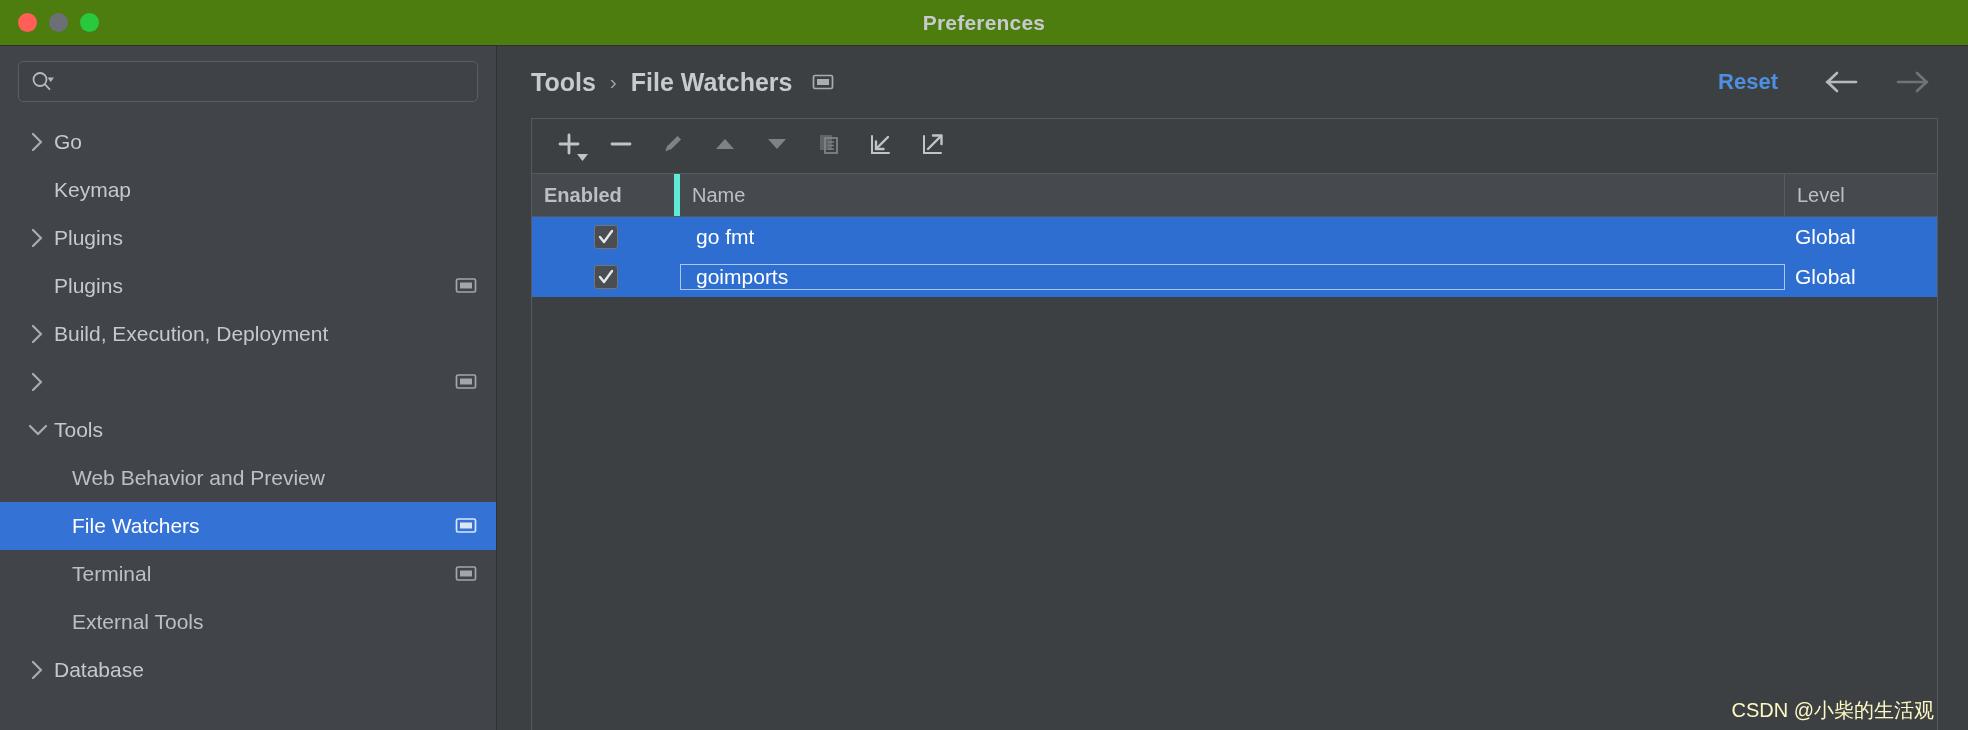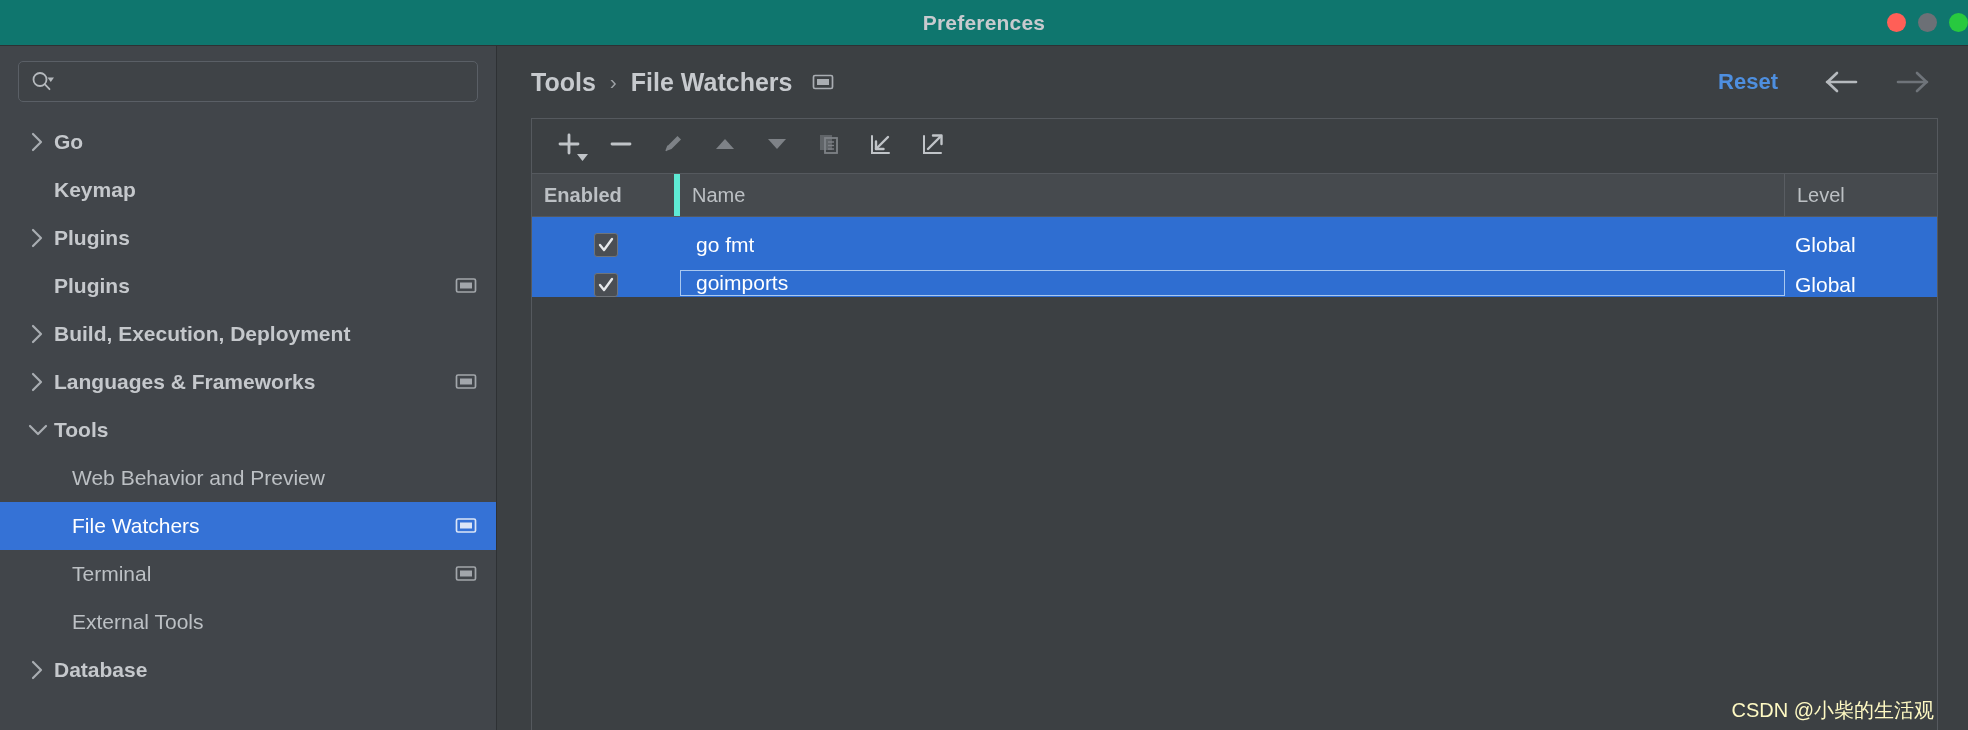--- a/index.html
+++ b/index.html
@@ -23,25 +23,24 @@
     display: flex;
     flex-direction: column;
     overflow: hidden;
   }
 
   
   .titlebar {
     position: relative;
     height: 45px;
     flex: 0 0 45px;
-    background: #0f766e;
+    background: #4d7c0f;
     border-bottom: 1px solid #2e3134;
     display: flex;
     align-items: center;
-    justify-content: flex-end;
   }
   .traffic {
     display: flex;
     align-items: center;
     gap: 12px;
     padding-left: 18px;
   }
   .dot {
     width: 19px;
     height: 19px;
@@ -116,21 +115,21 @@
     flex: 0 0 28px;
     display: flex;
     align-items: center;
     justify-content: flex-start;
   }
   .tree-label {
     font-size: 21px;
     color: #c5c8cc;
     white-space: nowrap;
   }
-  .tree-row.lvl0 .tree-label { font-weight: bold; }
+  .tree-row.lvl0 .tree-label { font-weight: normal; }
   .tree-row.lvl1 { padding-left: 72px; }
   .tree-row.lvl1 .tree-label { font-weight: normal; color: #bcc0c4; }
   .tree-row.selected .tree-label { color: #ffffff; }
   .badge-slot {
     margin-left: auto;
     display: flex;
     align-items: center;
   }
 
   
@@ -231,21 +230,21 @@
   .th.level-col   { width: 152px; flex: 0 0 152px; }
 
   .tbody {
     flex: 1 1 auto;
     min-height: 0;
     overflow: hidden;
   }
   .trow {
     height: 40px;
     display: flex;
-    align-items: flex-end;
+    align-items: center;
     background: #3c4043;
   }
   .trow.selected { background: #2f6ed1; }
   .td {
     display: flex;
     align-items: center;
     box-sizing: border-box;
     min-width: 0;
   }
   .td.enabled-col {
@@ -370,21 +369,20 @@
             </span>
             <span class="tree-label">Build, Execution, Deployment</span>
             <span class="badge-slot"></span>
           </div>
           <div class="tree-row lvl0">
             <span class="tw">
               <svg width="24" height="24" viewBox="0 0 24 24">
                 <polyline points="7,4 15,12 7,20" fill="none" stroke="#a9adb2" stroke-width="2.2" stroke-linecap="round" stroke-linejoin="round"></polyline>
               </svg>
             </span>
-            <span class="tree-label">Languages &amp; Frameworks</span>
             <span class="badge-slot">
               <svg width="24" height="24" viewBox="0 0 24 24">
                 <rect x="2.5" y="5" width="19" height="13" rx="1.5" fill="none" stroke="#a2a6ab" stroke-width="1.7"></rect>
                 <rect x="6" y="8.5" width="12" height="6" fill="#a2a6ab"></rect>
               </svg>
             </span>
           </div>
           <div class="tree-row lvl0">
             <span class="tw">
               <svg width="24" height="24" viewBox="0 0 24 24">

